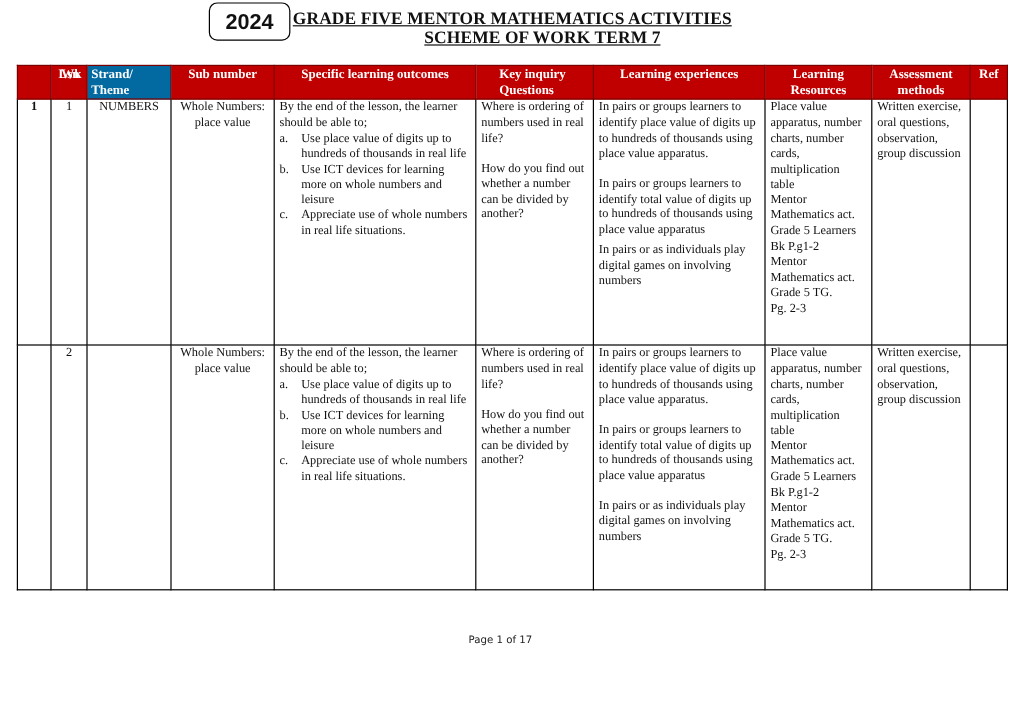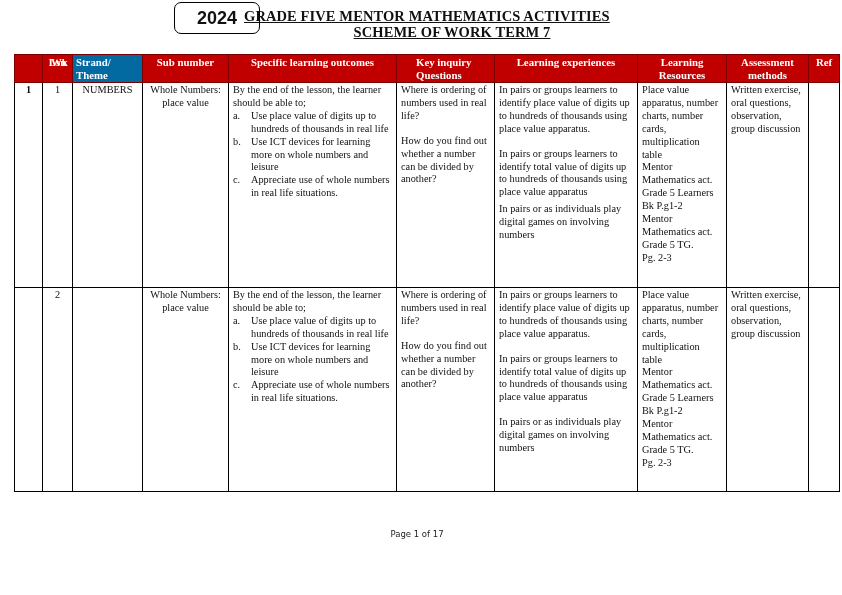--- a/index.html
+++ b/index.html
@@ -1,19 +1,19 @@
 <!DOCTYPE html>
 <html><head>
 <meta charset="utf-8">
 <style>
   html, body { margin: 0; padding: 0; background: #ffffff; }
   body { width: 842px; height: 595px; position: relative; overflow: hidden;
          font-family: "DejaVu Serif", "Liberation Serif", serif; color: #111; }
   .year-box {
-    position: absolute; left: 174px; top: 2px; width: 86px; height: 32px;
+    position: absolute; left: 174px; top: 2px; width: 68px; height: 32px;
     border: 1.5px solid #000; border-radius: 7px; box-sizing: border-box;
     font-family: "Liberation Sans", sans-serif; font-weight: bold; font-size: 18px;
     display: flex; align-items: center; justify-content: center;
   }
   .title {
     position: absolute; left: 244px; top: 8px; width: 416px; text-align: center;
     font-family: "Liberation Serif", serif; font-weight: bold; font-size: 14.5px;
     line-height: 16px; text-decoration: underline; letter-spacing: 0.1px;
   }
   .title .l1 { display: block; text-align: left; }

